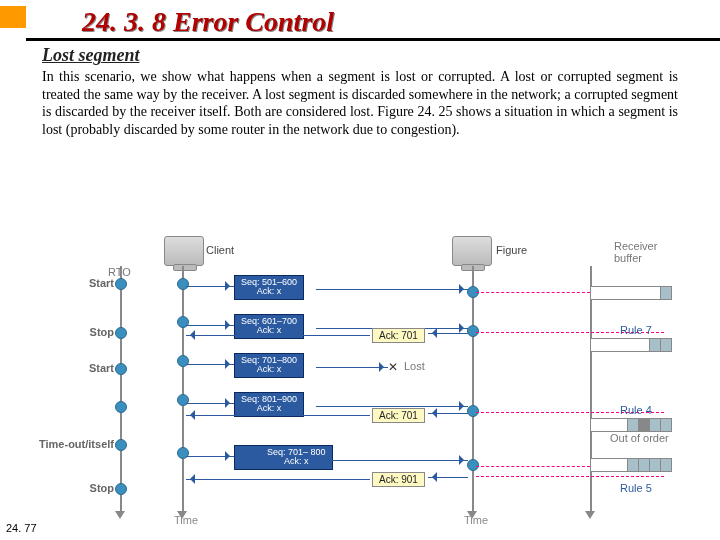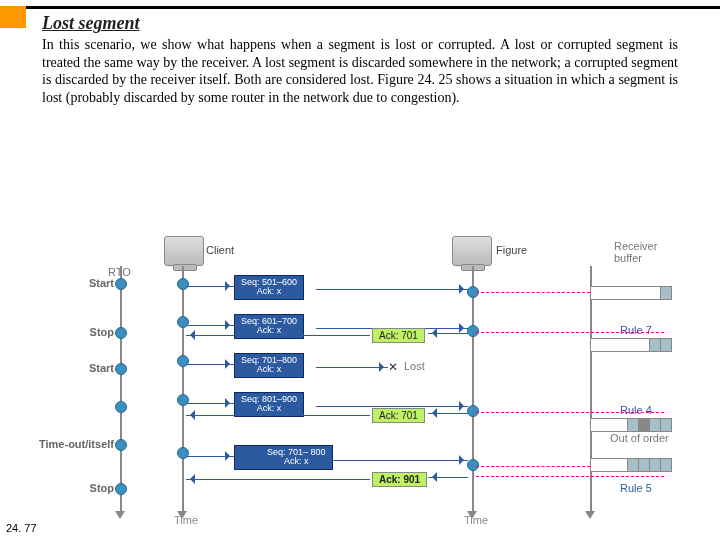--- a/index.html
+++ b/index.html
@@ -132,21 +132,21 @@
     color: #fff;
     font-family: Arial, sans-serif;
     font-size: 9px;
     line-height: 1.05;
     text-align: center;
     padding: 2px 6px;
     white-space: nowrap;
   }
   .ack {
     position: absolute;
-    background: #bef264;
+    background: #fef9c3;
     border: 1px solid #888;
     color: #222;
     font-family: Arial, sans-serif;
     font-size: 10px;
     padding: 1px 6px;
     white-space: nowrap;
   }
   .arrow-r, .arrow-l {
     position: absolute;
     height: 1px;
@@ -212,20 +212,21 @@
     border-right: 5px solid transparent;
     border-top: 8px solid #888;
   }
 </style>
 </head>
 <body>
 
 <div class="corner"></div>
 
 <div class="title-wrap">
+  <div class="title">24. 3. 8  Error Control</div>
   <hr class="hr">
 </div>
 
 <div class="subtitle">Lost segment</div>
 <div class="para">In this scenario, we show what happens when a segment is lost or corrupted. A lost or corrupted segment is treated the same way by the receiver. A lost segment is discarded somewhere in the network; a corrupted segment is discarded by the receiver itself. Both are considered lost. Figure 24. 25 shows a situation in which a segment is lost (probably discarded by some router in the network due to congestion).</div>
 
 <div class="diagram">
 
   <div class="host" style="left:110px; top:0;">
     <div class="hostimg"></div>
@@ -322,21 +323,21 @@
   <div class="arrow-r" style="left:262px; top:224px; width:152px;"></div>
 
   <div class="ack" style="left:318px; top:92px;">Ack: 701</div>
   <div class="arrow-l" style="left:132px; top:99px; width:184px;"></div>
   <div class="arrow-l" style="left:374px; top:97px; width:40px;"></div>
 
   <div class="ack" style="left:318px; top:172px;">Ack: 701</div>
   <div class="arrow-l" style="left:132px; top:179px; width:184px;"></div>
   <div class="arrow-l" style="left:374px; top:177px; width:40px;"></div>
 
-  <div class="ack" style="left:318px; top:236px;font-weight:bold;">Ack: 901</div>
+  <div class="ack" style="left:318px; top:236px;">Ack: 901</div>
   <div class="arrow-l" style="left:132px; top:243px; width:184px;"></div>
   <div class="arrow-l" style="left:374px; top:241px; width:40px;"></div>
 
   <div class="dashed" style="left:422px; top:56px; width:114px;"></div>
   <div class="dashed" style="left:422px; top:96px; width:188px;"></div>
   <div class="smalltxt rule" style="left:566px; top:88px;">Rule 7</div>
 
   <div class="dashed" style="left:422px; top:176px; width:188px;"></div>
   <div class="smalltxt rule" style="left:566px; top:168px;">Rule 4</div>
 

